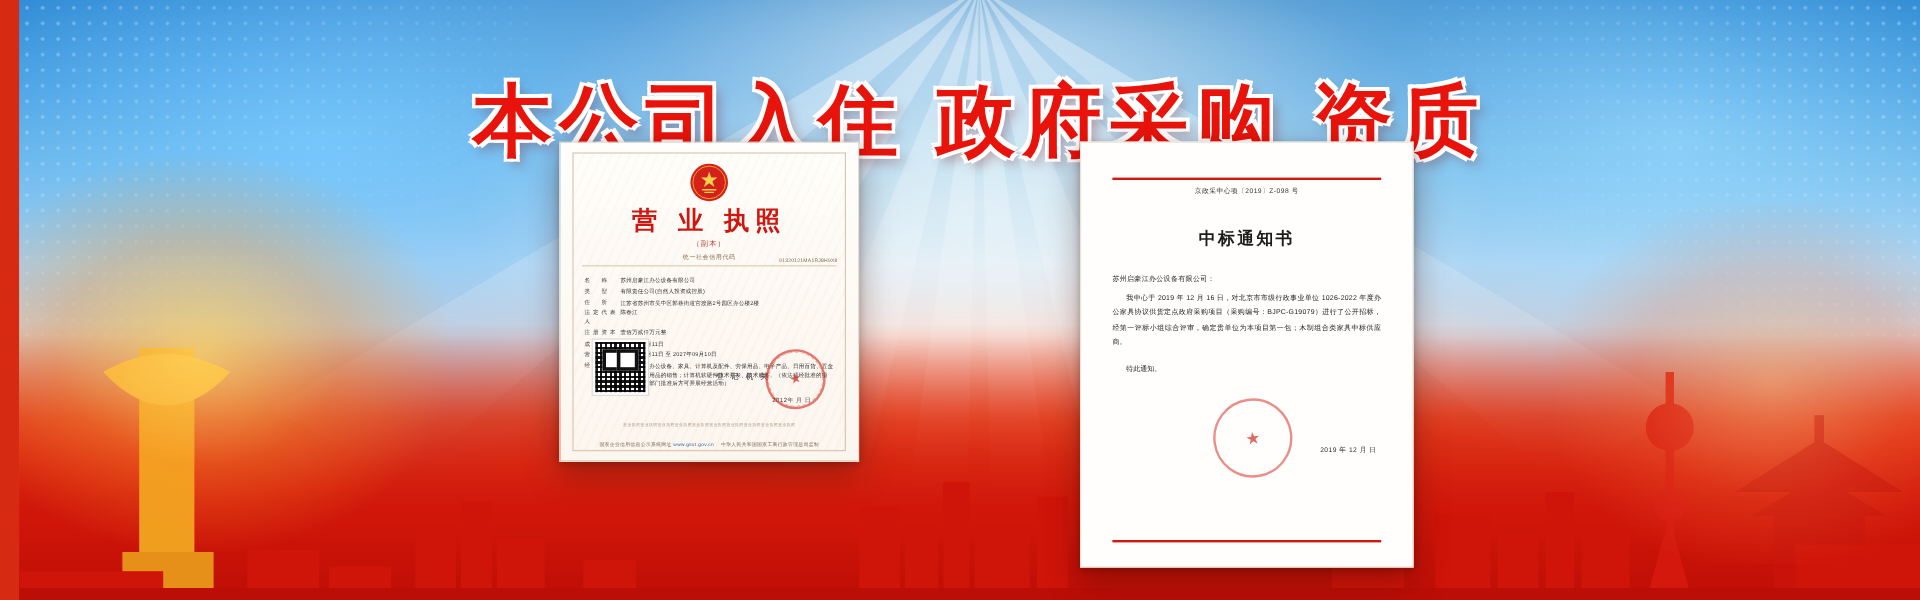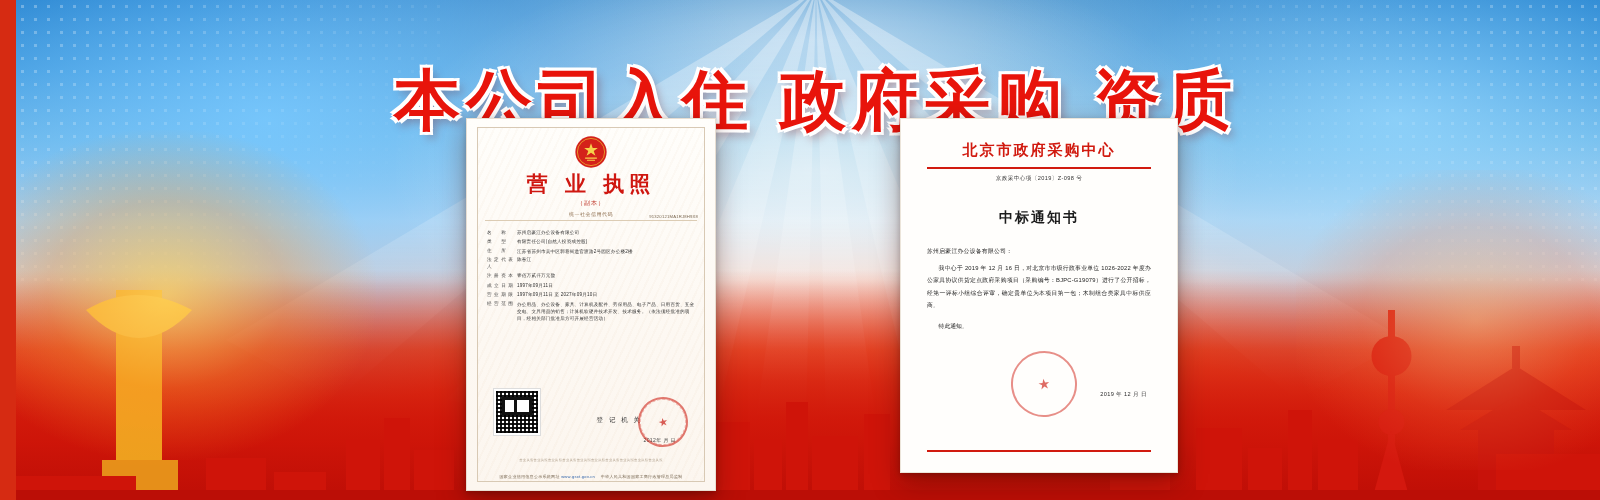--- a/index.html
+++ b/index.html
@@ -88,21 +88,21 @@
 
   
   .doc {
     position: absolute;
     background: #fdfdfb;
     box-shadow: 0 10px 26px rgba(60,10,0,0.38), 0 2px 6px rgba(0,0,0,0.22);
   }
 
   
   #license {
-    left: 450px; top: 118px; width: 250px; height: 373px;
+    left: 450px; top: 118px; width: 250px; height: 267px;
     background: linear-gradient(180deg,#fffefb 0%,#fdf8f2 60%,#fcf6ef 100%);
     border: 1px solid #e7ded2;
     padding: 8px 10px;
     overflow: hidden;
   }
   #license .lic-inner {
     border: 1px solid #d8c9b4;
     width: 100%; height: 100%;
     padding: 6px 7px 4px;
     position: relative;
@@ -373,21 +373,20 @@
       <div class="lic-footer">
         <span>国家企业信用信息公示系统网址</span>
         <span class="site">www.gsxt.gov.cn</span>
         &nbsp;&nbsp;
         <span>中华人民共和国国家工商行政管理总局监制</span>
       </div>
     </div>
   </div>
 
   <div class="doc" id="notice">
-    <div class="nt-title">北京市政府采购中心</div>
     <div class="nt-rule"></div>
     <div class="nt-no">京政采中心项〔2019〕Z-098 号</div>
     <div class="nt-sub">中标通知书</div>
     <div class="nt-to">苏州启豪江办公设备有限公司：</div>
     <div class="nt-body">
       <p>我中心于 2019 年 12 月 16 日，对北京市市级行政事业单位 1026-2022 年度办公家具协议供货定点政府采购项目（采购编号：BJPC-G19079）进行了公开招标，经第一评标小组综合评审，确定贵单位为本项目第一包；木制组合类家具中标供应商。</p>
     </div>
     <div class="nt-close">特此通知。</div>
 
     <div class="nt-sign">

